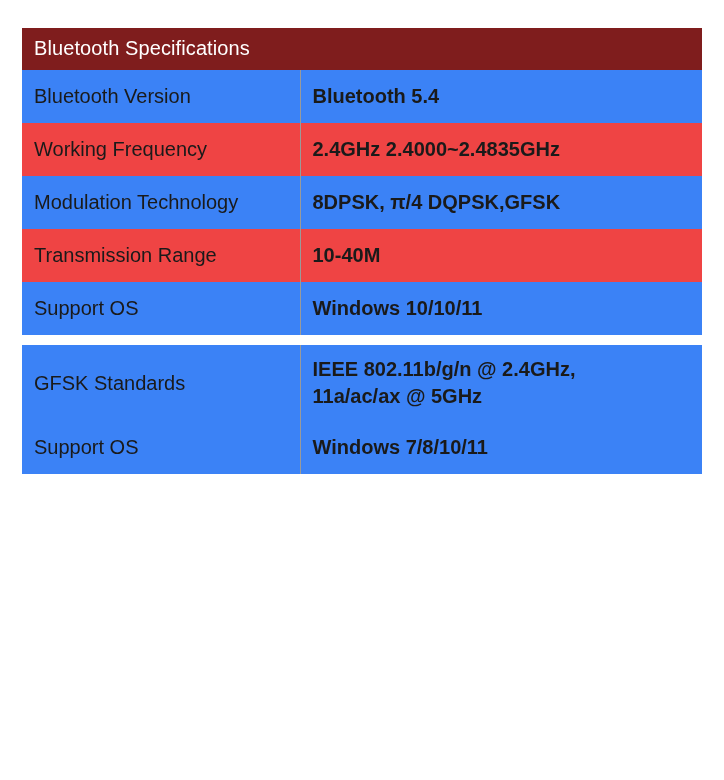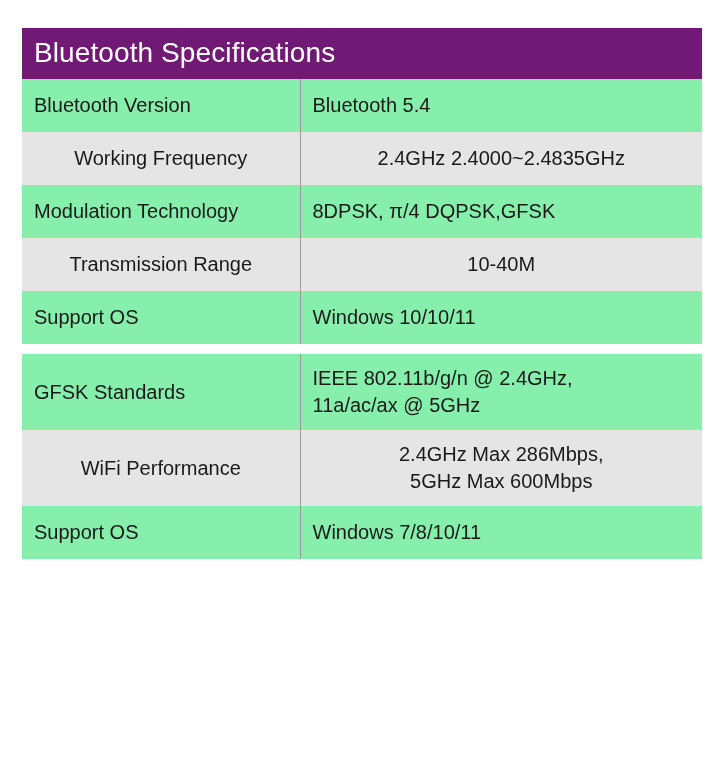--- a/index.html
+++ b/index.html
@@ -27,58 +27,57 @@
     width: 100%;
     border-collapse: collapse;
     border-spacing: 0;
     table-layout: fixed;
   }
 
   .spec-table col.col-label { width: 278px; }
   .spec-table col.col-value { width: auto; }
 
   .section-header td {
-    background: #701a75;
+    background: #7f1d1d;
     color: #ffffff;
-    font-size: 28px;
+    font-size: 20px;
     font-weight: normal;
     padding: 9px 12px 10px 12px;
     letter-spacing: 0.1px;
     border: none;
   }
 
   .spec-row td {
     font-size: 20px;
     line-height: 1.35;
     padding: 13px 12px 13px 12px;
     vertical-align: middle;
     border: none;
-    background: #86efac;
+    background: #3b82f6;
   }
 
   .spec-row.shaded td {
-    background: #e5e5e5;
-    text-align: center;
+    background: #ef4444;
   }
 
   .spec-row td.label {
     color: #1a1a1a;
     border-right: 1px solid #9a9a9a;
   }
 
   .spec-row td.value {
     color: #1a1a1a;
   }
 
   .spec-row.two-line td {
     padding-top: 11px;
     padding-bottom: 11px;
   }
 
-  .value-line { display: block; }
+  .value-line { display: block; font-weight: bold; }
 
   .gap-row td {
     height: 10px;
     padding: 0;
     border: none;
     background: #ffffff;
   }
 </style>
 </head>
 <body>
@@ -138,27 +137,20 @@
       <tr class="spec-row two-line">
         <td class="label">GFSK Standards</td>
         <td class="value">
           <span class="value-line">IEEE 802.11b/g/n @ 2.4GHz,</span>
           <span class="value-line">11a/ac/ax @ 5GHz</span>
         </td>
       </tr>
 
 
 
-      <tr class="spec-row shaded two-line">
-        <td class="label">WiFi Performance</td>
-        <td class="value">
-          <span class="value-line">2.4GHz Max 286Mbps,</span>
-          <span class="value-line">5GHz Max 600Mbps</span>
-        </td>
-      </tr>
 
       <tr class="spec-row">
         <td class="label">Support OS</td>
         <td class="value">
           <span class="value-line">Windows 7/8/10/11</span>
         </td>
       </tr>
 
     </tbody>
   </table>

